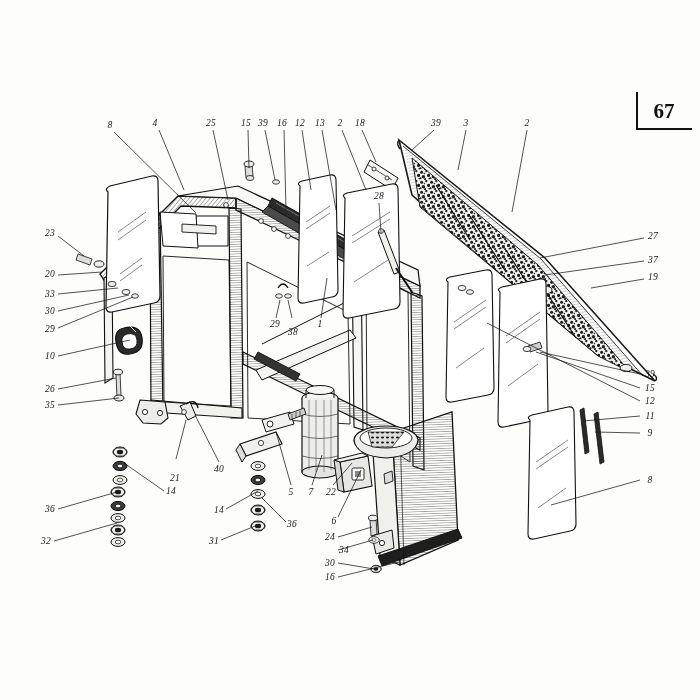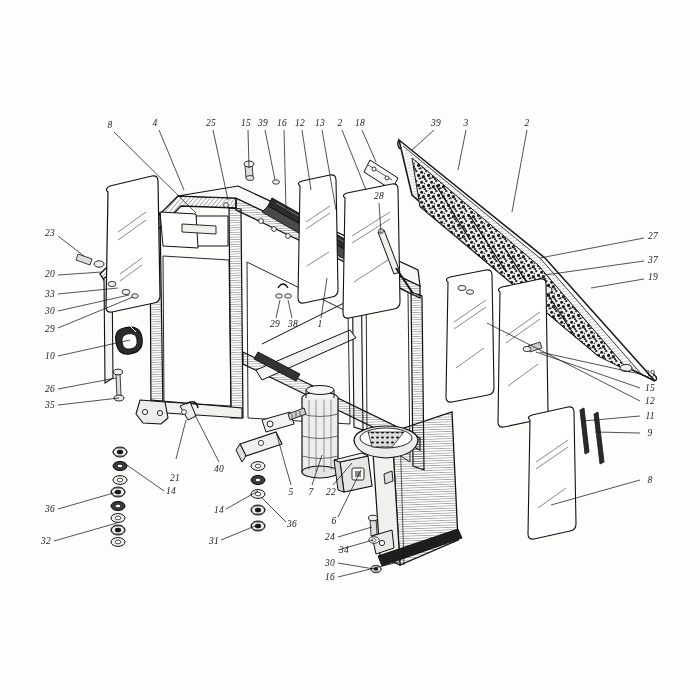--- a/index.html
+++ b/index.html
@@ -396,20 +396,24 @@
         <line x1="338" y1="550" x2="373" y2="540"></line>
         <line x1="338" y1="563" x2="374" y2="569"></line>
         <line x1="338" y1="577" x2="399" y2="562"></line>
         <line x1="379" y1="203" x2="381" y2="233"></line>
         <line x1="276" y1="318" x2="280" y2="300"></line>
         <line x1="292" y1="318" x2="288" y2="300"></line>
         <line x1="321" y1="318" x2="327" y2="278"></line>
       </g>
   </svg>
 
+  <div class="pagebox">
+    <div class="corner"></div>
+    <div class="num">67</div>
+  </div>
 
   <div id="callout-layer">
       <div class="callout" style="left: 110px; top: 125px;">8</div>
       <div class="callout" style="left: 155px; top: 123px;">4</div>
       <div class="callout" style="left: 211px; top: 123px;">25</div>
       <div class="callout" style="left: 246px; top: 123px;">15</div>
       <div class="callout" style="left: 263px; top: 123px;">39</div>
       <div class="callout" style="left: 282px; top: 123px;">16</div>
       <div class="callout" style="left: 300px; top: 123px;">12</div>
       <div class="callout" style="left: 320px; top: 123px;">13</div>
@@ -446,17 +450,17 @@
       <div class="callout" style="left: 291px; top: 492px;">5</div>
       <div class="callout" style="left: 311px; top: 492px;">7</div>
       <div class="callout" style="left: 331px; top: 492px;">22</div>
       <div class="callout" style="left: 334px; top: 521px;">6</div>
       <div class="callout" style="left: 330px; top: 537px;">24</div>
       <div class="callout" style="left: 344px; top: 550px;">34</div>
       <div class="callout" style="left: 330px; top: 563px;">30</div>
       <div class="callout" style="left: 330px; top: 577px;">16</div>
       <div class="callout" style="left: 379px; top: 196px;">28</div>
       <div class="callout" style="left: 275px; top: 324px;">29</div>
-      <div class="callout" style="left: 293px; top: 324px;">38</div>
+      <div class="callout" style="left: 293px; top: 332px;">38</div>
       <div class="callout" style="left: 320px; top: 324px;">1</div>
     </div>
 
 </div>
 
 </body></html>

